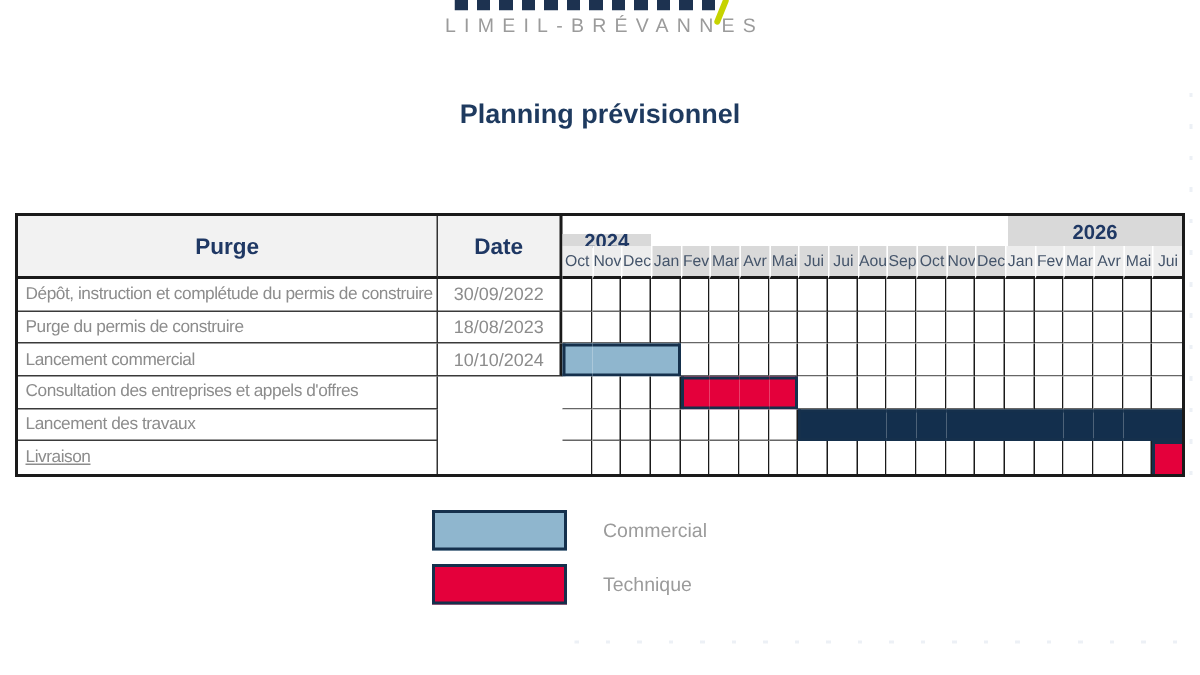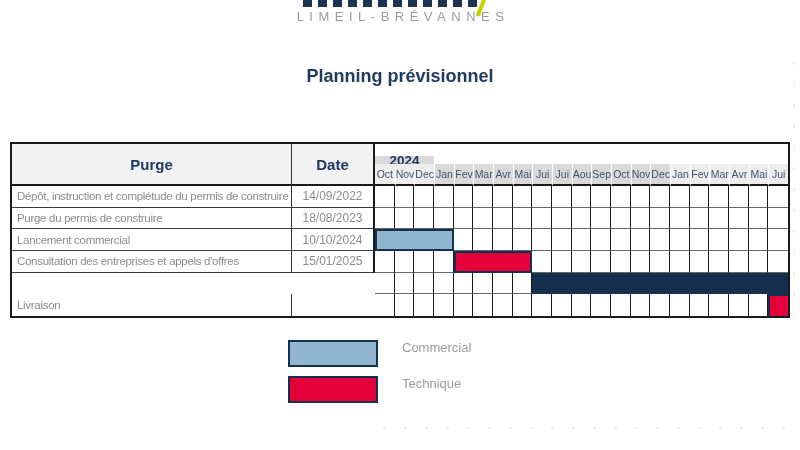--- a/index.html
+++ b/index.html
@@ -38,21 +38,21 @@
     color:#8c8c8c;font-size:11.5px;letter-spacing:-0.3px;white-space:nowrap;overflow:hidden;
     border-right:1px solid #333;border-bottom:1px solid #3a3a3a;}
   .date-cell{grid-column:2;display:flex;align-items:center;justify-content:center;
     color:#8c8c8c;font-size:12px;border-right:2px solid #1a1a1a;border-bottom:1px solid #3a3a3a;}
   .gantt-cell{background:#fff;border-right:1px solid #1a1a1a;border-bottom:1px solid #666;}
   .last-col{border-right:none;}
   .last-row{border-bottom:none !important;}
   .bar-mid{border-right:none;}
   
   .legend{position:absolute;left:288px;top:340px;}
-  .legend-row{display:flex;margin-bottom:9px;}
+  .legend-row{display:flex;align-items:center;margin-bottom:9px;}
   .legend-swatch{width:86px;height:23px;border:2px solid #15304c;margin-right:24px;}
   .legend-label{color:#9b9b9b;font-size:13px;}
   
   .dots-bottom{position:absolute;left:383px;top:427px;width:417px;height:2px;opacity:.55;
     background:repeating-linear-gradient(90deg,#dde4ee 0 3px,transparent 3px 21px);}
   .dots-right{position:absolute;left:793px;top:62px;width:2px;height:255px;opacity:.55;
     background:repeating-linear-gradient(180deg,#dde4ee 0 3px,transparent 3px 21px);}
 </style>
 </head>
 <body>
@@ -62,20 +62,21 @@
 </div>
 <div class="logo-slash" style="background: rgb(198, 211, 0);"></div>
 <div class="logo-city">LIMEIL-BRÉVANNES</div>
 
 <div class="page-title">Planning prévisionnel</div>
 
 <div class="table-wrap" id="planning-table">
     <div class="hdr-cell hdr-phases">Purge</div>
     <div class="hdr-cell hdr-date">Date</div>
     <div class="year-cell" style="grid-column: 3 / 6; background: rgb(217, 217, 217); border-left: none; margin-top: 12px;">2024</div>
+    <div class="year-cell" style="grid-column: 18 / 24; background: rgb(217, 217, 217);">2026</div>
     <div class="month-cell" style="grid-column: 3; background: rgb(237, 237, 237); border-left: none;">Oct</div>
     <div class="month-cell" style="grid-column: 4; background: rgb(237, 237, 237);">Nov</div>
     <div class="month-cell" style="grid-column: 5; background: rgb(237, 237, 237);">Dec</div>
     <div class="month-cell" style="grid-column: 6; background: rgb(217, 217, 217);">Jan</div>
     <div class="month-cell" style="grid-column: 7; background: rgb(217, 217, 217);">Fev</div>
     <div class="month-cell" style="grid-column: 8; background: rgb(217, 217, 217);">Mar</div>
     <div class="month-cell" style="grid-column: 9; background: rgb(217, 217, 217);">Avr</div>
     <div class="month-cell" style="grid-column: 10; background: rgb(217, 217, 217);">Mai</div>
     <div class="month-cell" style="grid-column: 11; background: rgb(217, 217, 217);">Jui</div>
     <div class="month-cell" style="grid-column: 12; background: rgb(217, 217, 217);">Jui</div>
@@ -84,21 +85,21 @@
     <div class="month-cell" style="grid-column: 15; background: rgb(217, 217, 217);">Oct</div>
     <div class="month-cell" style="grid-column: 16; background: rgb(217, 217, 217);">Nov</div>
     <div class="month-cell" style="grid-column: 17; background: rgb(217, 217, 217);">Dec</div>
     <div class="month-cell" style="grid-column: 18; background: rgb(237, 237, 237);">Jan</div>
     <div class="month-cell" style="grid-column: 19; background: rgb(237, 237, 237);">Fev</div>
     <div class="month-cell" style="grid-column: 20; background: rgb(237, 237, 237);">Mar</div>
     <div class="month-cell" style="grid-column: 21; background: rgb(237, 237, 237);">Avr</div>
     <div class="month-cell" style="grid-column: 22; background: rgb(237, 237, 237);">Mai</div>
     <div class="month-cell" style="grid-column: 23; background: rgb(237, 237, 237);">Jui</div>
     <div class="phase-cell" style="grid-row: 3;">Dépôt, instruction et complétude du permis de construire</div>
-    <div class="date-cell" style="grid-row: 3;">14/09/2022</div>
+    <div class="date-cell" style="grid-row: 3;">30/09/2022</div>
     <div class="gantt-cell" style="grid-area: 3 / 3;"></div>
     <div class="gantt-cell" style="grid-area: 3 / 4;"></div>
     <div class="gantt-cell" style="grid-area: 3 / 5;"></div>
     <div class="gantt-cell" style="grid-area: 3 / 6;"></div>
     <div class="gantt-cell" style="grid-area: 3 / 7;"></div>
     <div class="gantt-cell" style="grid-area: 3 / 8;"></div>
     <div class="gantt-cell" style="grid-area: 3 / 9;"></div>
     <div class="gantt-cell" style="grid-area: 3 / 10;"></div>
     <div class="gantt-cell" style="grid-area: 3 / 11;"></div>
     <div class="gantt-cell" style="grid-area: 3 / 12;"></div>
@@ -153,21 +154,20 @@
     <div class="gantt-cell" style="grid-area: 5 / 15;"></div>
     <div class="gantt-cell" style="grid-area: 5 / 16;"></div>
     <div class="gantt-cell" style="grid-area: 5 / 17;"></div>
     <div class="gantt-cell" style="grid-area: 5 / 18;"></div>
     <div class="gantt-cell" style="grid-area: 5 / 19;"></div>
     <div class="gantt-cell" style="grid-area: 5 / 20;"></div>
     <div class="gantt-cell" style="grid-area: 5 / 21;"></div>
     <div class="gantt-cell" style="grid-area: 5 / 22;"></div>
     <div class="gantt-cell last-col" style="grid-area: 5 / 23;"></div>
     <div class="phase-cell" style="grid-row: 6;">Consultation des entreprises et appels d'offres</div>
-    <div class="date-cell" style="grid-row: 6;">15/01/2025</div>
     <div class="gantt-cell" style="grid-area: 6 / 3;"></div>
     <div class="gantt-cell" style="grid-area: 6 / 4;"></div>
     <div class="gantt-cell" style="grid-area: 6 / 5;"></div>
     <div class="gantt-cell" style="grid-area: 6 / 6;"></div>
     <div class="gantt-cell bar-mid" style="grid-area: 6 / 7; background: rgb(228, 0, 59); border-top: 2px solid rgb(21, 48, 76); border-bottom: 2px solid rgb(21, 48, 76); border-left: 2px solid rgb(21, 48, 76);"></div>
     <div class="gantt-cell bar-mid" style="grid-area: 6 / 8; background: rgb(228, 0, 59); border-top: 2px solid rgb(21, 48, 76); border-bottom: 2px solid rgb(21, 48, 76);"></div>
     <div class="gantt-cell bar-mid" style="grid-area: 6 / 9; background: rgb(228, 0, 59); border-top: 2px solid rgb(21, 48, 76); border-bottom: 2px solid rgb(21, 48, 76);"></div>
     <div class="gantt-cell" style="grid-area: 6 / 10; background: rgb(228, 0, 59); border-top: 2px solid rgb(21, 48, 76); border-bottom: 2px solid rgb(21, 48, 76); border-right: 2px solid rgb(21, 48, 76);"></div>
     <div class="gantt-cell" style="grid-area: 6 / 11;"></div>
     <div class="gantt-cell" style="grid-area: 6 / 12;"></div>
@@ -175,20 +175,21 @@
     <div class="gantt-cell" style="grid-area: 6 / 14;"></div>
     <div class="gantt-cell" style="grid-area: 6 / 15;"></div>
     <div class="gantt-cell" style="grid-area: 6 / 16;"></div>
     <div class="gantt-cell" style="grid-area: 6 / 17;"></div>
     <div class="gantt-cell" style="grid-area: 6 / 18;"></div>
     <div class="gantt-cell" style="grid-area: 6 / 19;"></div>
     <div class="gantt-cell" style="grid-area: 6 / 20;"></div>
     <div class="gantt-cell" style="grid-area: 6 / 21;"></div>
     <div class="gantt-cell" style="grid-area: 6 / 22;"></div>
     <div class="gantt-cell last-col" style="grid-area: 6 / 23;"></div>
+    <div class="phase-cell" style="grid-row: 7;">Lancement des travaux</div>
     <div class="gantt-cell" style="grid-area: 7 / 3;"></div>
     <div class="gantt-cell" style="grid-area: 7 / 4;"></div>
     <div class="gantt-cell" style="grid-area: 7 / 5;"></div>
     <div class="gantt-cell" style="grid-area: 7 / 6;"></div>
     <div class="gantt-cell" style="grid-area: 7 / 7;"></div>
     <div class="gantt-cell" style="grid-area: 7 / 8;"></div>
     <div class="gantt-cell" style="grid-area: 7 / 9;"></div>
     <div class="gantt-cell" style="grid-area: 7 / 10;"></div>
     <div class="gantt-cell bar-mid" style="grid-area: 7 / 11; background: rgb(19, 47, 77); border-top: 2px solid rgb(21, 48, 76); border-bottom: 2px solid rgb(21, 48, 76); border-left: 2px solid rgb(21, 48, 76);"></div>
     <div class="gantt-cell bar-mid" style="grid-area: 7 / 12; background: rgb(19, 47, 77); border-top: 2px solid rgb(21, 48, 76); border-bottom: 2px solid rgb(21, 48, 76);"></div>
@@ -196,21 +197,21 @@
     <div class="gantt-cell bar-mid" style="grid-area: 7 / 14; background: rgb(19, 47, 77); border-top: 2px solid rgb(21, 48, 76); border-bottom: 2px solid rgb(21, 48, 76);"></div>
     <div class="gantt-cell bar-mid" style="grid-area: 7 / 15; background: rgb(19, 47, 77); border-top: 2px solid rgb(21, 48, 76); border-bottom: 2px solid rgb(21, 48, 76);"></div>
     <div class="gantt-cell bar-mid" style="grid-area: 7 / 16; background: rgb(19, 47, 77); border-top: 2px solid rgb(21, 48, 76); border-bottom: 2px solid rgb(21, 48, 76);"></div>
     <div class="gantt-cell bar-mid" style="grid-area: 7 / 17; background: rgb(19, 47, 77); border-top: 2px solid rgb(21, 48, 76); border-bottom: 2px solid rgb(21, 48, 76);"></div>
     <div class="gantt-cell bar-mid" style="grid-area: 7 / 18; background: rgb(19, 47, 77); border-top: 2px solid rgb(21, 48, 76); border-bottom: 2px solid rgb(21, 48, 76);"></div>
     <div class="gantt-cell bar-mid" style="grid-area: 7 / 19; background: rgb(19, 47, 77); border-top: 2px solid rgb(21, 48, 76); border-bottom: 2px solid rgb(21, 48, 76);"></div>
     <div class="gantt-cell bar-mid" style="grid-area: 7 / 20; background: rgb(19, 47, 77); border-top: 2px solid rgb(21, 48, 76); border-bottom: 2px solid rgb(21, 48, 76);"></div>
     <div class="gantt-cell bar-mid" style="grid-area: 7 / 21; background: rgb(19, 47, 77); border-top: 2px solid rgb(21, 48, 76); border-bottom: 2px solid rgb(21, 48, 76);"></div>
     <div class="gantt-cell bar-mid" style="grid-area: 7 / 22; background: rgb(19, 47, 77); border-top: 2px solid rgb(21, 48, 76); border-bottom: 2px solid rgb(21, 48, 76);"></div>
     <div class="gantt-cell last-col" style="grid-area: 7 / 23; background: rgb(19, 47, 77); border-top: 2px solid rgb(21, 48, 76); border-bottom: 2px solid rgb(21, 48, 76);"></div>
-    <div class="phase-cell last-row" style="grid-row: 8;">Livraison</div>
+    <div class="phase-cell last-row" style="grid-row: 8; text-decoration: underline;">Livraison</div>
     <div class="gantt-cell last-row" style="grid-area: 8 / 3;"></div>
     <div class="gantt-cell last-row" style="grid-area: 8 / 4;"></div>
     <div class="gantt-cell last-row" style="grid-area: 8 / 5;"></div>
     <div class="gantt-cell last-row" style="grid-area: 8 / 6;"></div>
     <div class="gantt-cell last-row" style="grid-area: 8 / 7;"></div>
     <div class="gantt-cell last-row" style="grid-area: 8 / 8;"></div>
     <div class="gantt-cell last-row" style="grid-area: 8 / 9;"></div>
     <div class="gantt-cell last-row" style="grid-area: 8 / 10;"></div>
     <div class="gantt-cell last-row" style="grid-area: 8 / 11;"></div>
     <div class="gantt-cell last-row" style="grid-area: 8 / 12;"></div>

